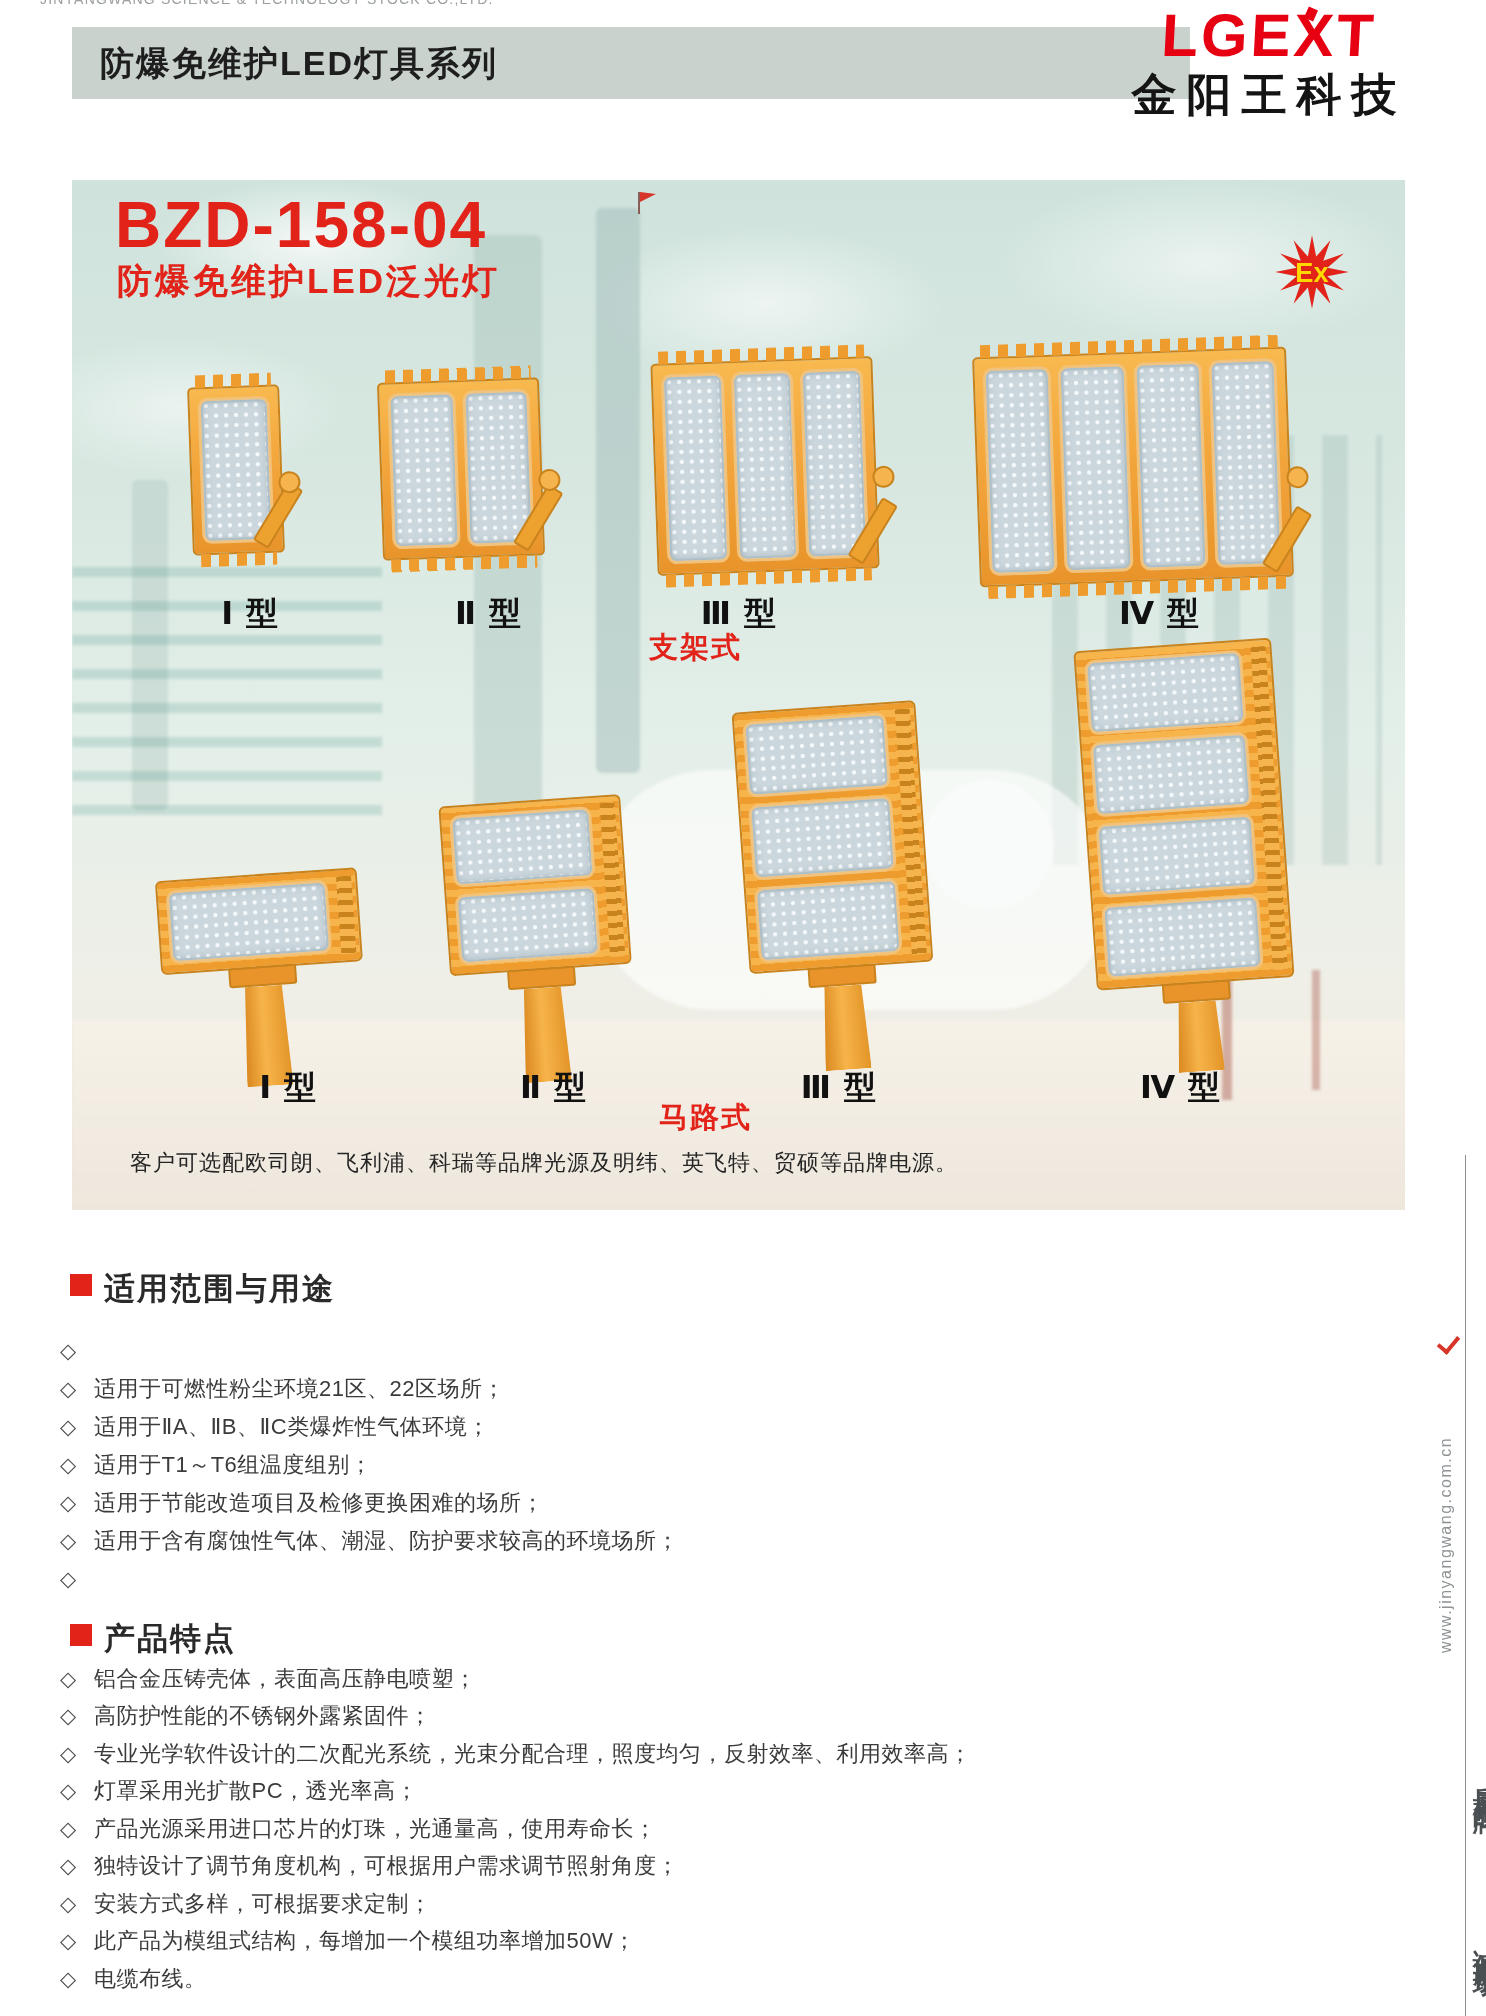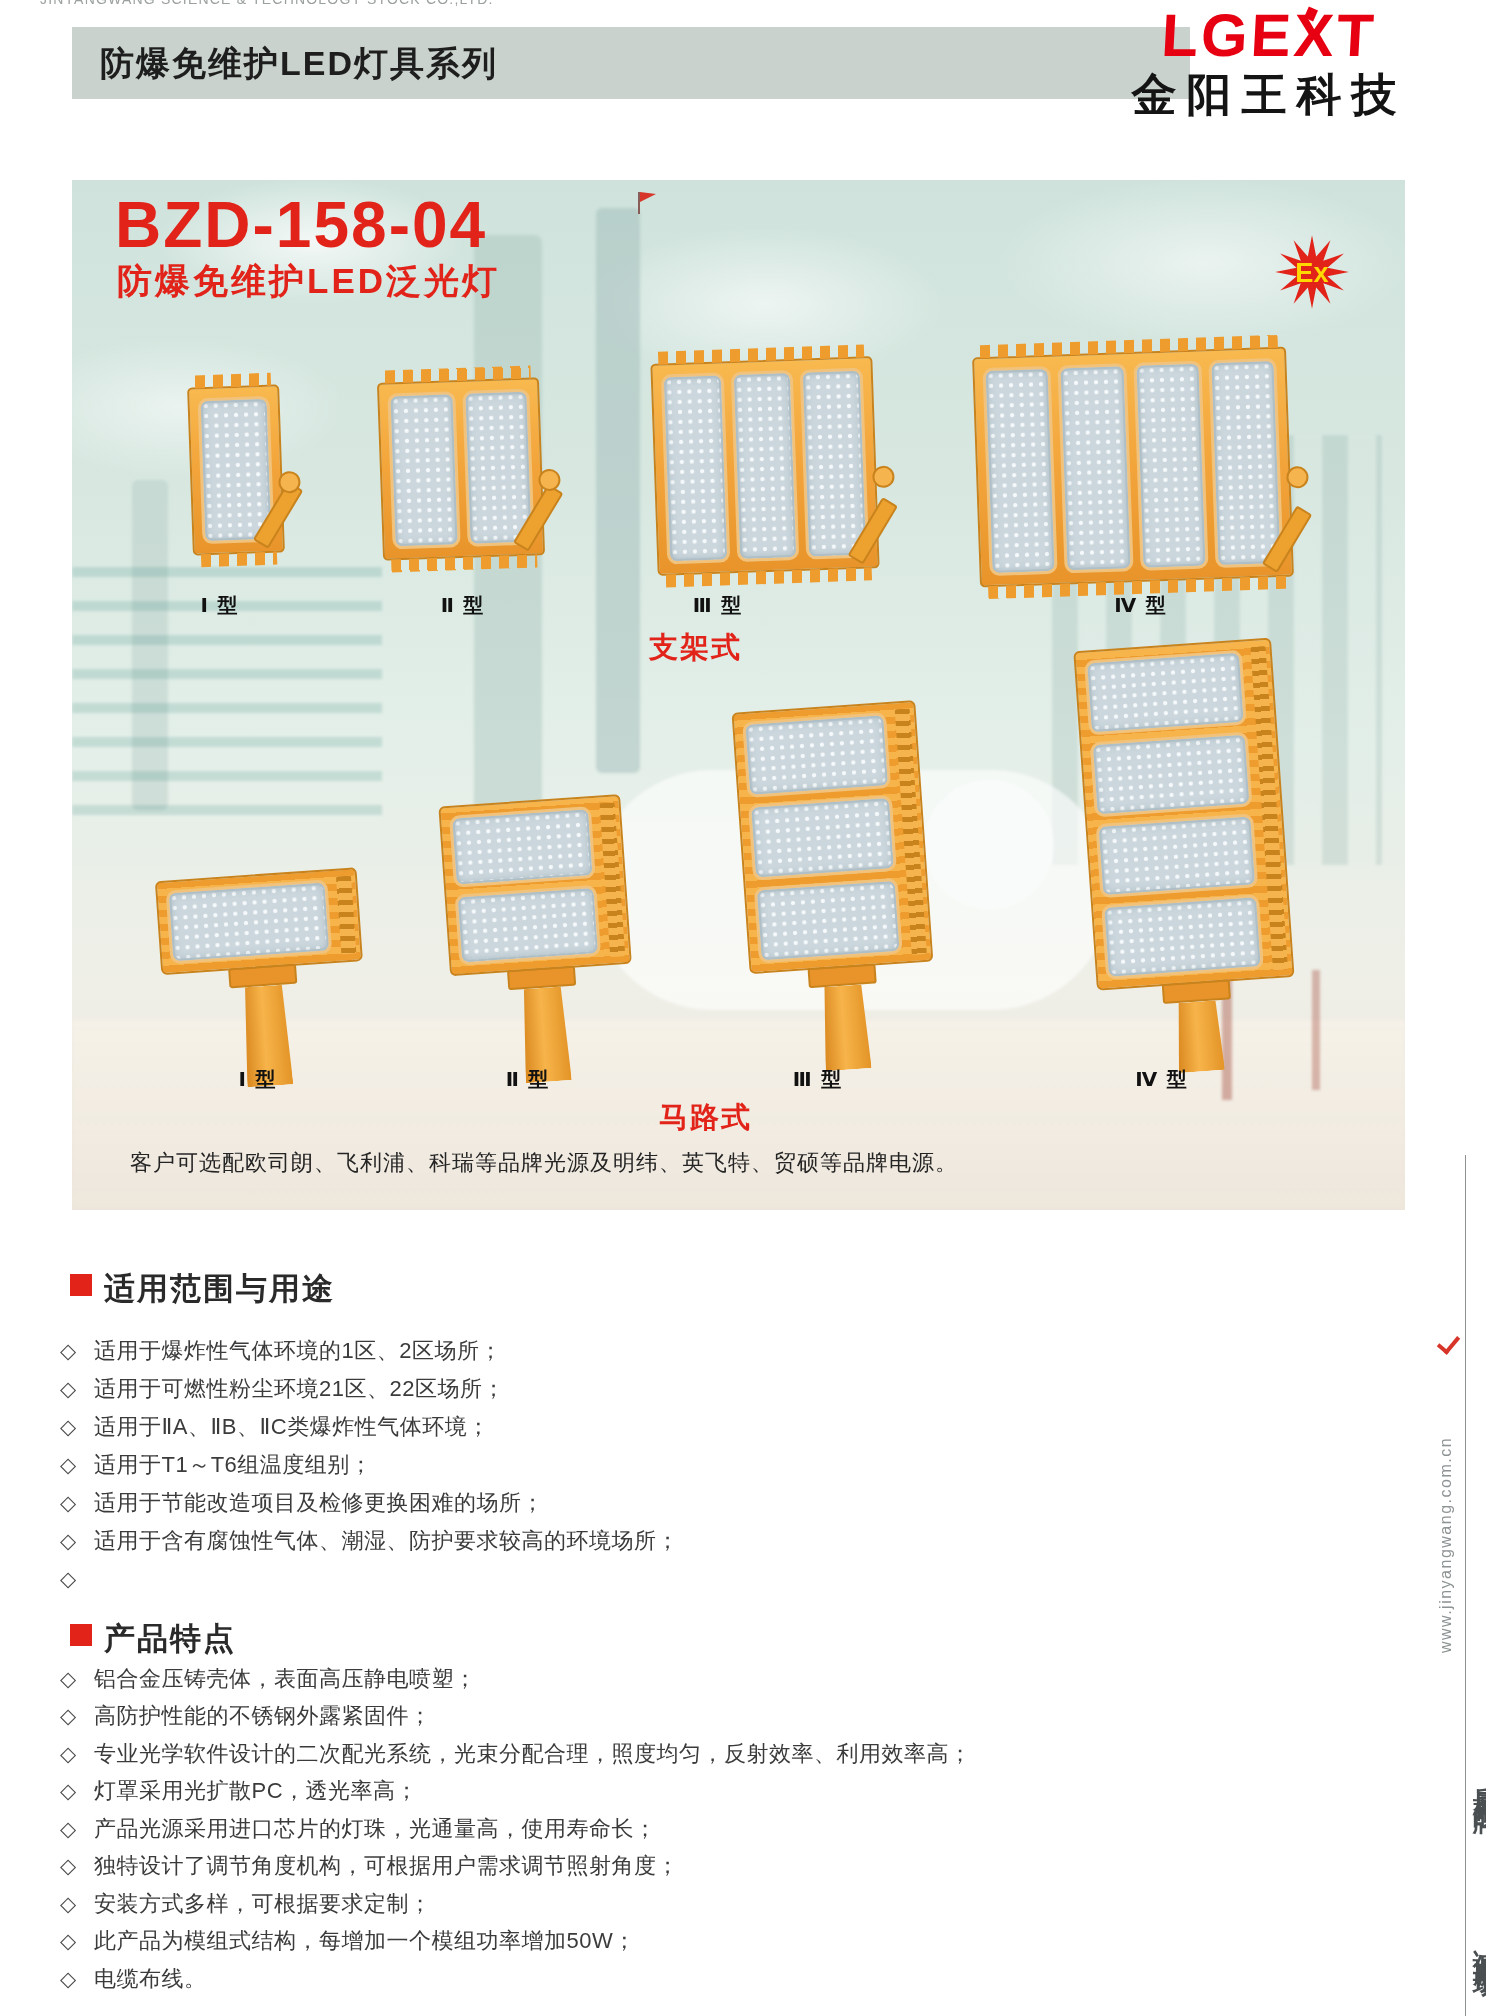--- a/index.html
+++ b/index.html
@@ -75,21 +75,21 @@
   .sl-mod{flex:1;box-sizing:border-box;border:3px solid #f0c27c;border-radius:10px;
       background-color:#cbd7dd;
       background-image:radial-gradient(circle,#f5f9fb 1.6px,rgba(245,249,251,0) 2.6px);
       background-size:10px 10px;
       box-shadow:inset 0 0 0 2px #aebfc7, inset 0 0 8px rgba(80,100,112,.35);}
   .pole-neck{margin:-2px auto 0;width:64px;height:16px;background:#e8942a;border:2px solid #c9831d;border-radius:3px;}
   .pole-shaft{margin:0 auto;width:46px;background:linear-gradient(90deg,#d9881f,#f7b44a 45%,#e39427);
       clip-path:polygon(10% 0,90% 0,100% 100%,0 100%);}
 
   
-  .type-label{position:absolute;width:120px;text-align:center;font-size:20px;font-weight:700;color:#111;z-index:3;letter-spacing:2px;}
+  .type-label{position:absolute;width:120px;text-align:right;font-size:32px;font-weight:700;color:#111;z-index:3;letter-spacing:2px;}
   .style-label{position:absolute;width:130px;font-size:29px;font-weight:800;color:#e2231a;z-index:3;letter-spacing:2px;}
   .hero-note{position:absolute;left:58px;top:968px;font-size:22px;color:#242424;letter-spacing:1px;z-index:3;}
 
   
   .sec-square{position:absolute;width:22px;height:22px;background:#e2231a;}
   .sec-title{position:absolute;font-size:31px;font-weight:800;color:#2a2a2a;letter-spacing:2px;}
   .item-list{position:absolute;left:60px;width:1390px;}
   .item{display:flex;align-items:center;height:38px;font-size:22px;color:#3b3b3b;letter-spacing:0.5px;}
   .feat .item{height:37.5px;}
   .diamond{width:34px;font-size:21px;color:#4a4a4a;flex:0 0 34px;}
@@ -228,21 +228,20 @@
     <div class="style-label" style="left:587px;top:918px;">马路式</div>
 
     <div class="hero-note">客户可选配欧司朗、飞利浦、科瑞等品牌光源及明纬、英飞特、贸硕等品牌电源。</div>
   </div>
 
   <div class="sec-square" style="left:70px;top:1274px;"></div>
   <div class="sec-title" style="left:104px;top:1268px;">适用范围与用途</div>
   <div class="item-list" style="top:1332px;">
     <div class="item">
         <span class="diamond">◇</span>
-        <span>适用于爆炸性气体环境的1区、2区场所；</span>
       </div>
     <div class="item">
         <span class="diamond">◇</span>
         <span>适用于可燃性粉尘环境21区、22区场所；</span>
       </div>
     <div class="item">
         <span class="diamond">◇</span>
         <span>适用于ⅡA、ⅡB、ⅡC类爆炸性气体环境；</span>
       </div>
     <div class="item">

